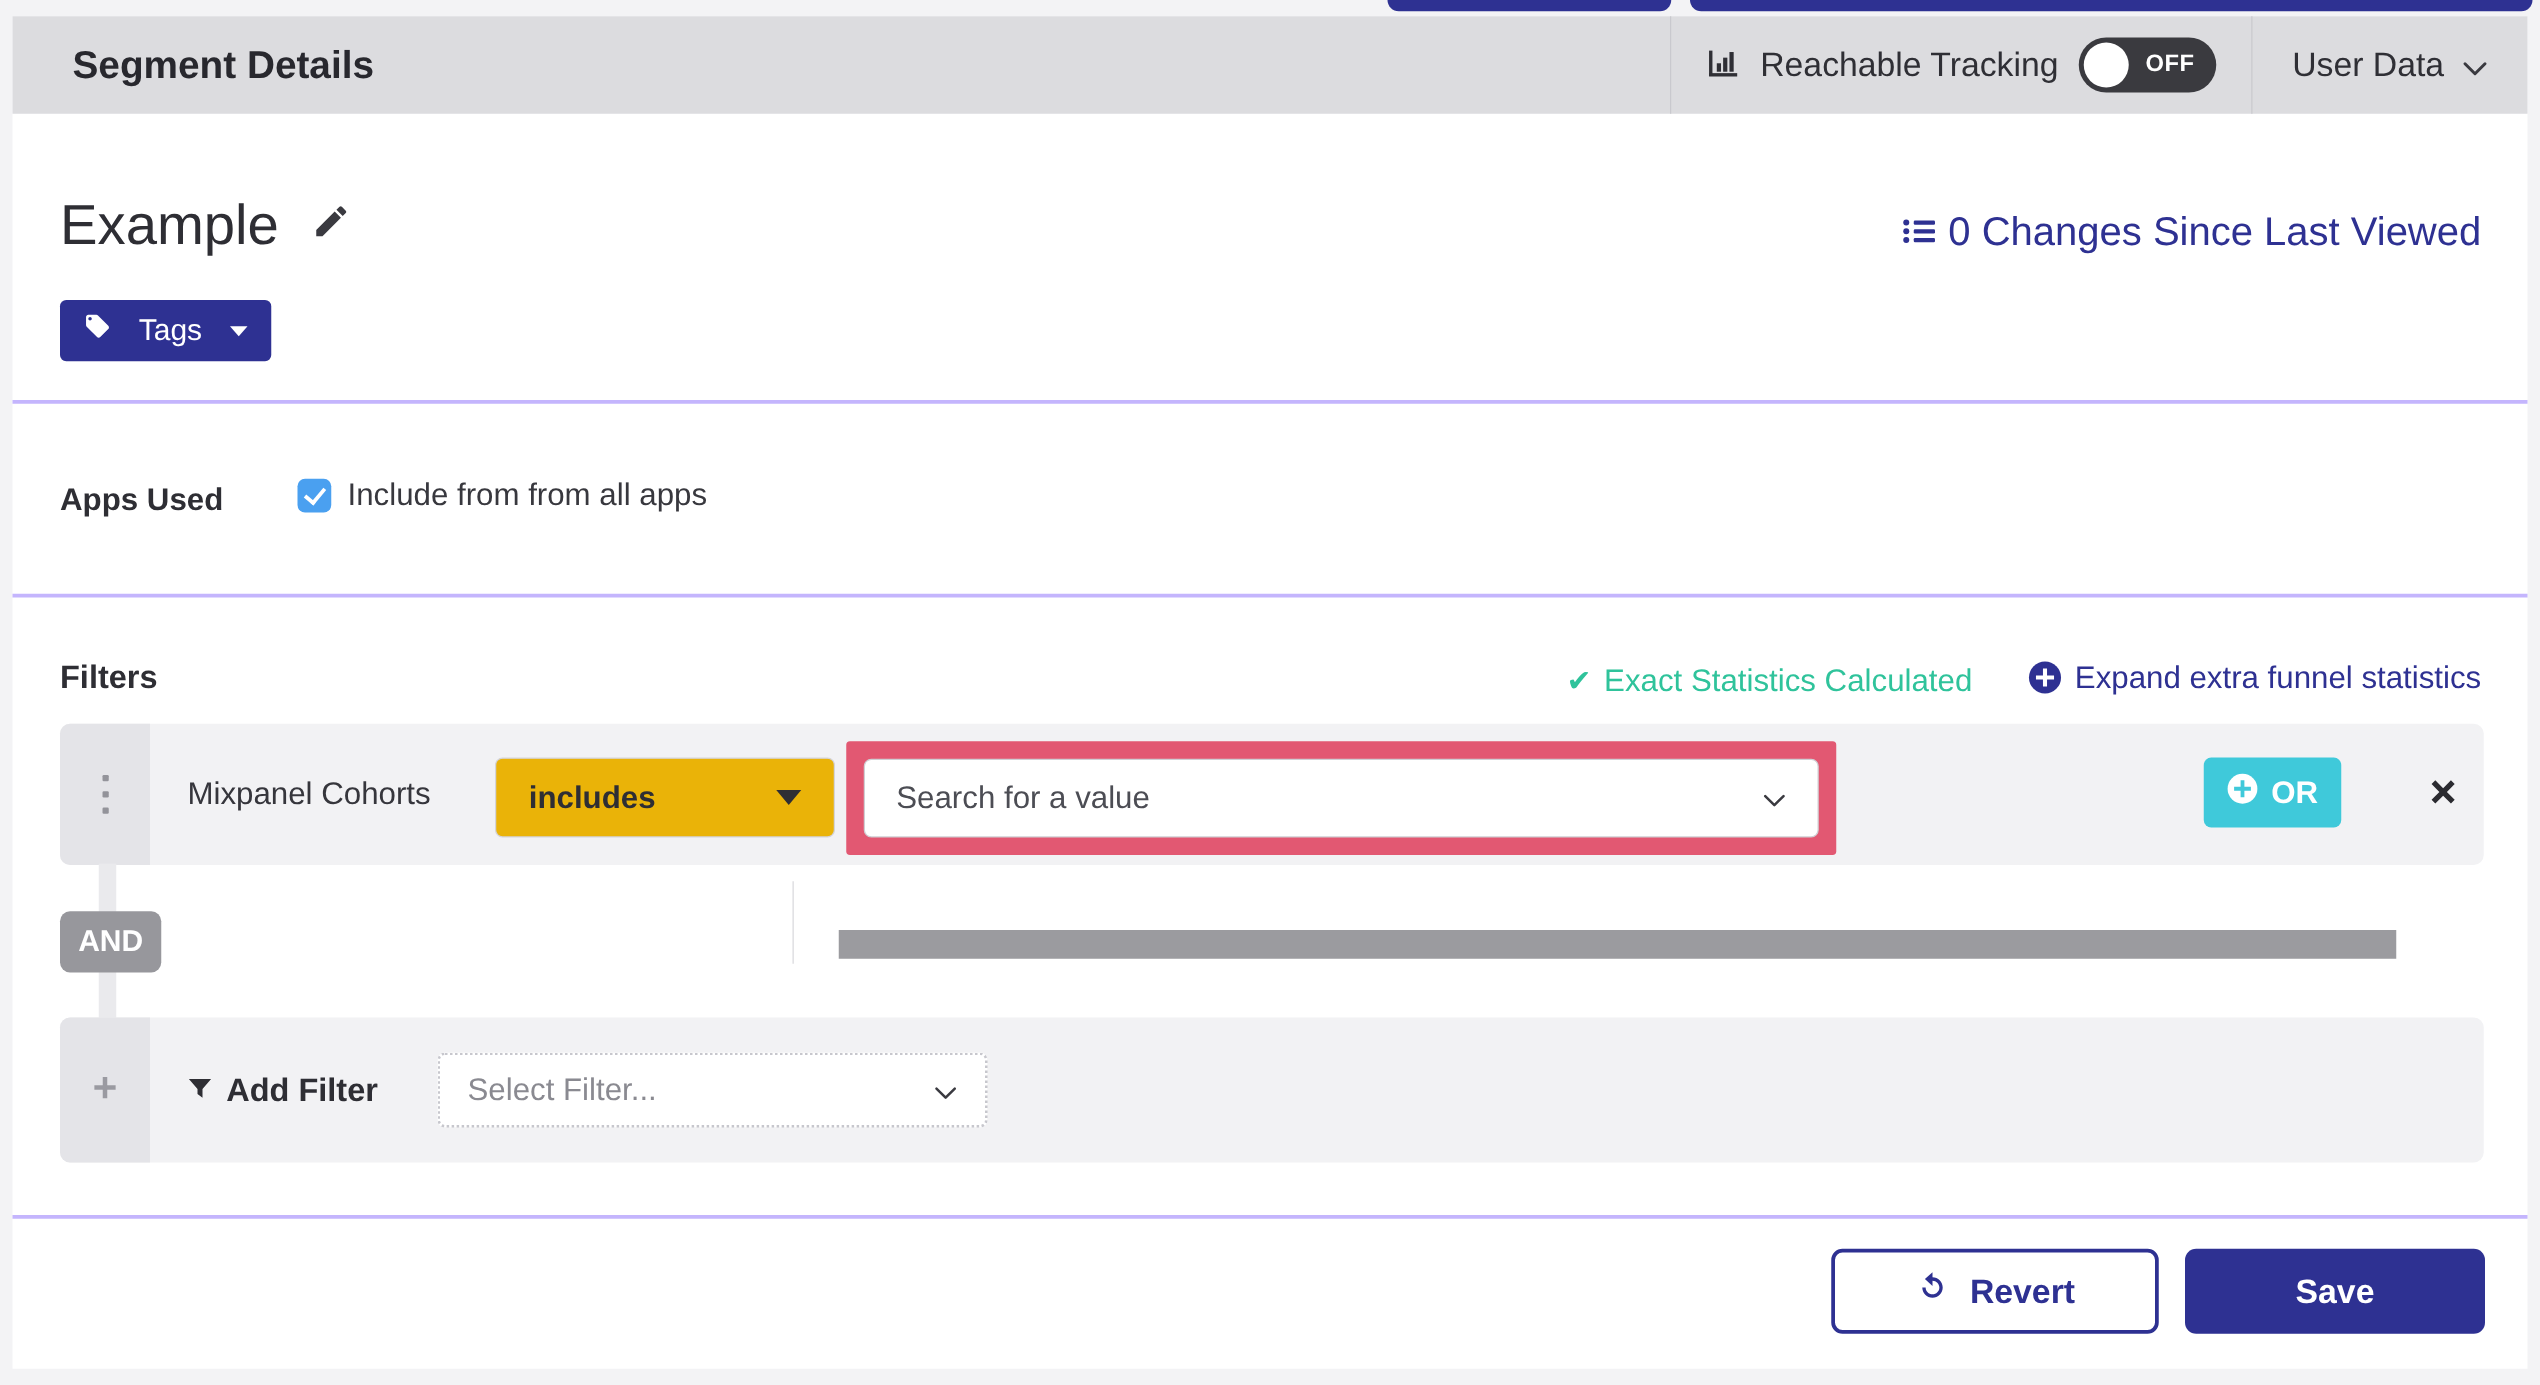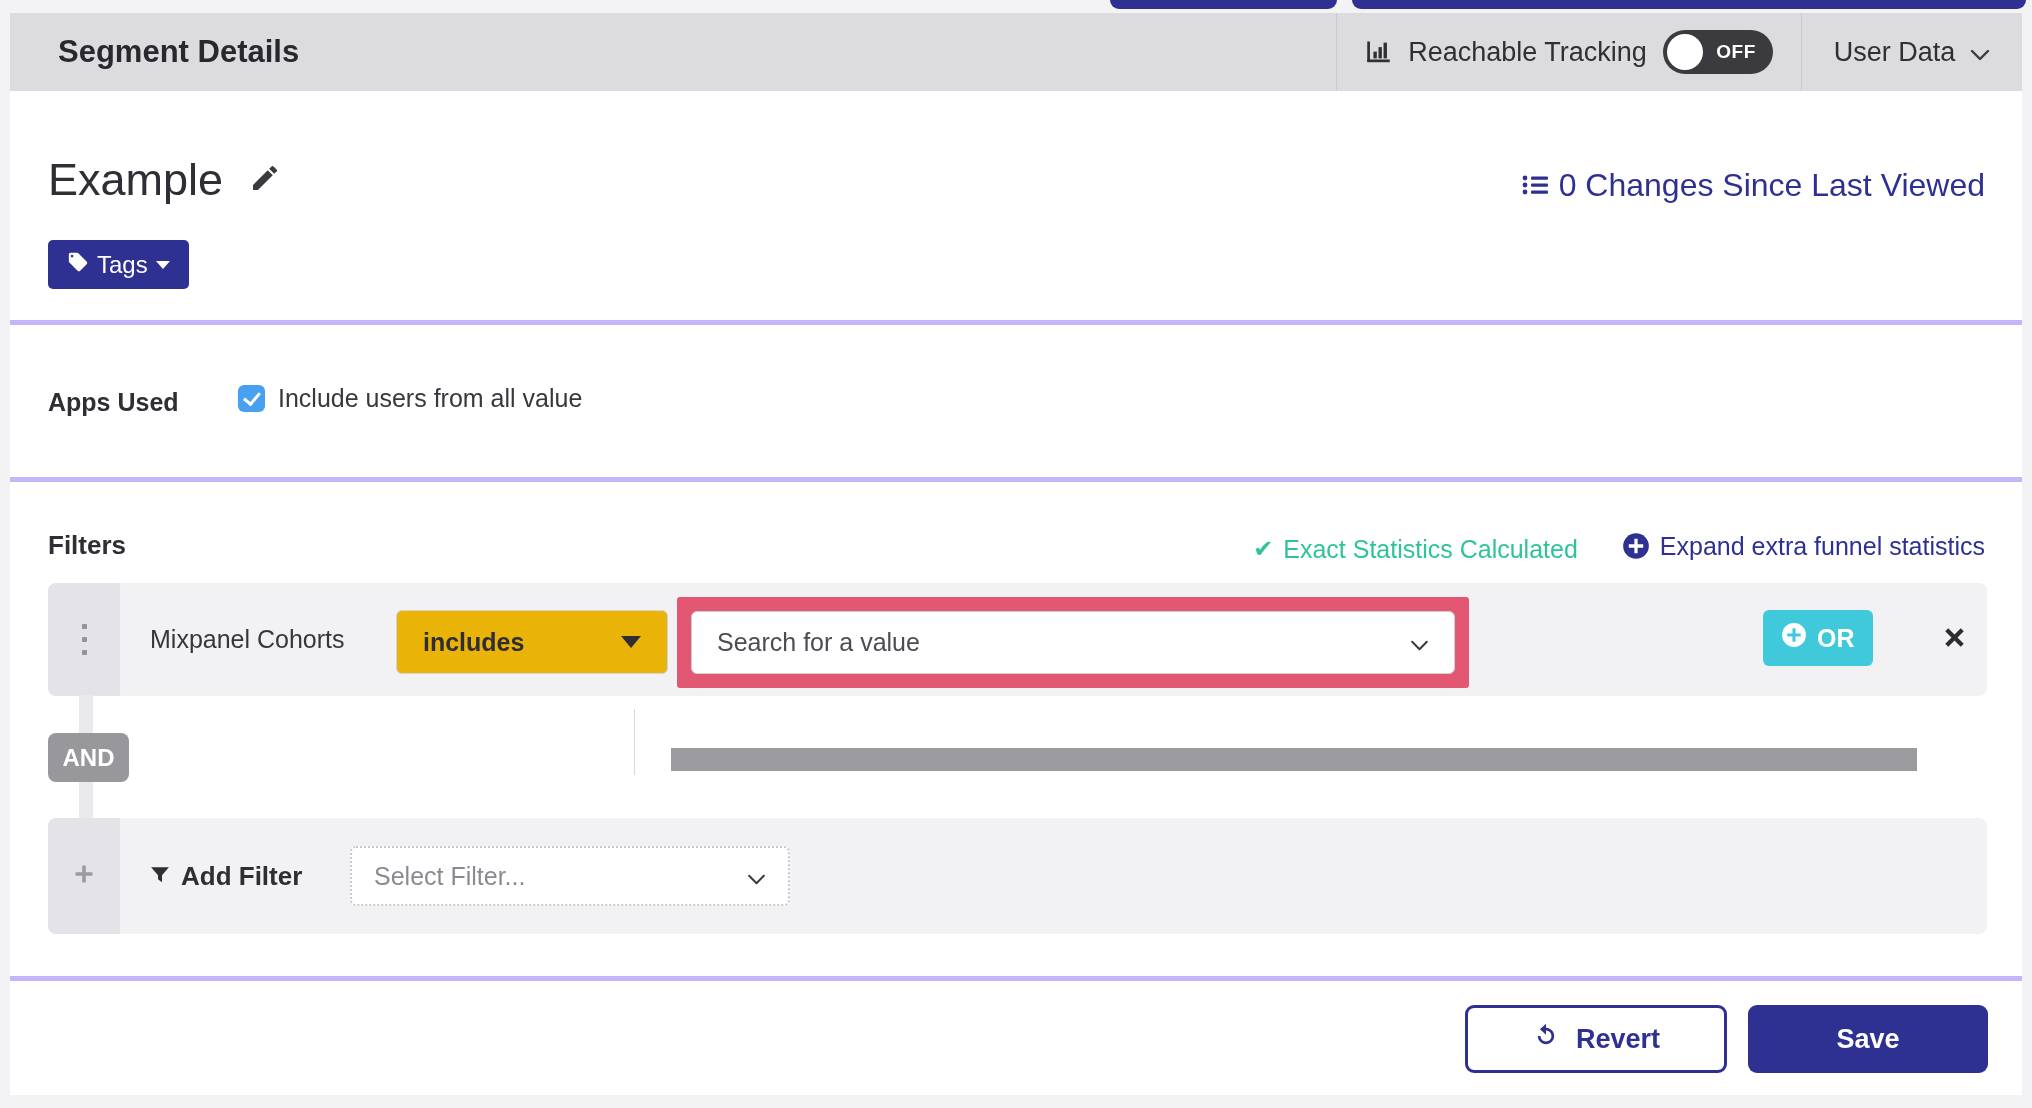--- a/index.html
+++ b/index.html
@@ -19,29 +19,29 @@
   .tb-analytics .lbl{font-size:27px;color:#2f2f35;}
   .chart-ic{color:#2f2f35;}
   .toggle{position:relative;width:110px;height:44px;border-radius:22px;background:var(--toggle-dark);
           display:flex;align-items:center;justify-content:flex-end;padding-right:17px;box-sizing:border-box;cursor:pointer;}
   .toggle .knob{position:absolute;left:4px;top:4px;width:36px;height:36px;border-radius:50%;background:#fff;}
   .toggle .state{color:#fff;font-size:19px;font-weight:bold;letter-spacing:.5px;}
   .tb-userdata{width:220px;height:100%;border-left:1px solid #c9c9ce;display:flex;align-items:center;justify-content:center;gap:15px;font-size:27px;color:#2f2f35;cursor:pointer;}
   .chev{color:#3a3a40;}
 
   
-  .sec{position:relative;border-bottom:5px solid #c4b5fd;}
+  .sec{position:relative;border-bottom:3px solid #c4b5fd;}
   .sec-title{height:229px;}
   .name-row{position:absolute;left:38px;top:66px;display:flex;align-items:center;gap:26px;}
   .name-row h1{margin:0;font-size:45px;font-weight:400;color:#2e2e34;line-height:1;}
   .pencil{color:#3a3a40;cursor:pointer;}
   .changes-link{position:absolute;right:37px;top:76px;display:flex;align-items:center;gap:11px;
                 color:var(--indigo);font-size:32px;font-weight:500;cursor:pointer;justify-content:flex-end;}
   .tags-btn{position:absolute;left:38px;top:149px;height:49px;padding:0 19px;background:var(--indigo);
-            border:none;border-radius:5px;color:#fff;display:flex;align-items:center;gap:8px;
+            border:none;border-radius:5px;color:#fff;display:flex;align-items:center;gap:22px;
             font-size:24px;font-weight:500;font-family:inherit;cursor:pointer;}
   .tags-btn .caret{width:0;height:0;border-left:7px solid transparent;border-right:7px solid transparent;border-top:8px solid #fff;}
 
   
   .sec-apps{height:152px;}
   .apps-label{position:absolute;left:38px;top:63px;font-size:25px;font-weight:bold;color:#2e2e34;}
   .apps-check-row{position:absolute;left:228px;top:59px;display:flex;align-items:center;gap:13px;font-size:25px;color:#38383e;}
   .checkbox{width:27px;height:27px;border-radius:6px;background:var(--checkbox-blue);position:relative;cursor:pointer;}
   .checkbox::after{content:"";position:absolute;left:9px;top:4px;width:7px;height:13px;
                    border-right:3px solid #fff;border-bottom:3px solid #fff;transform:rotate(40deg);}
@@ -174,21 +174,21 @@
         </span>
         <span>Tags</span>
         <span class="caret"></span>
       </button>
     </div>
 
     <div class="sec sec-apps">
       <div class="apps-label">Apps Used</div>
       <div class="apps-check-row">
         <span class="checkbox"></span>
-        <span>Include users from all value</span>
+        <span>Include from from all apps</span>
       </div>
     </div>
 
     <div class="sec sec-filters">
       <div class="filters-heading">Filters</div>
       <div class="stats-row">
         <span class="exact-stats">
           <span class="chk">✔</span>
           <span>Exact Statistics Calculated</span>
         </span>

